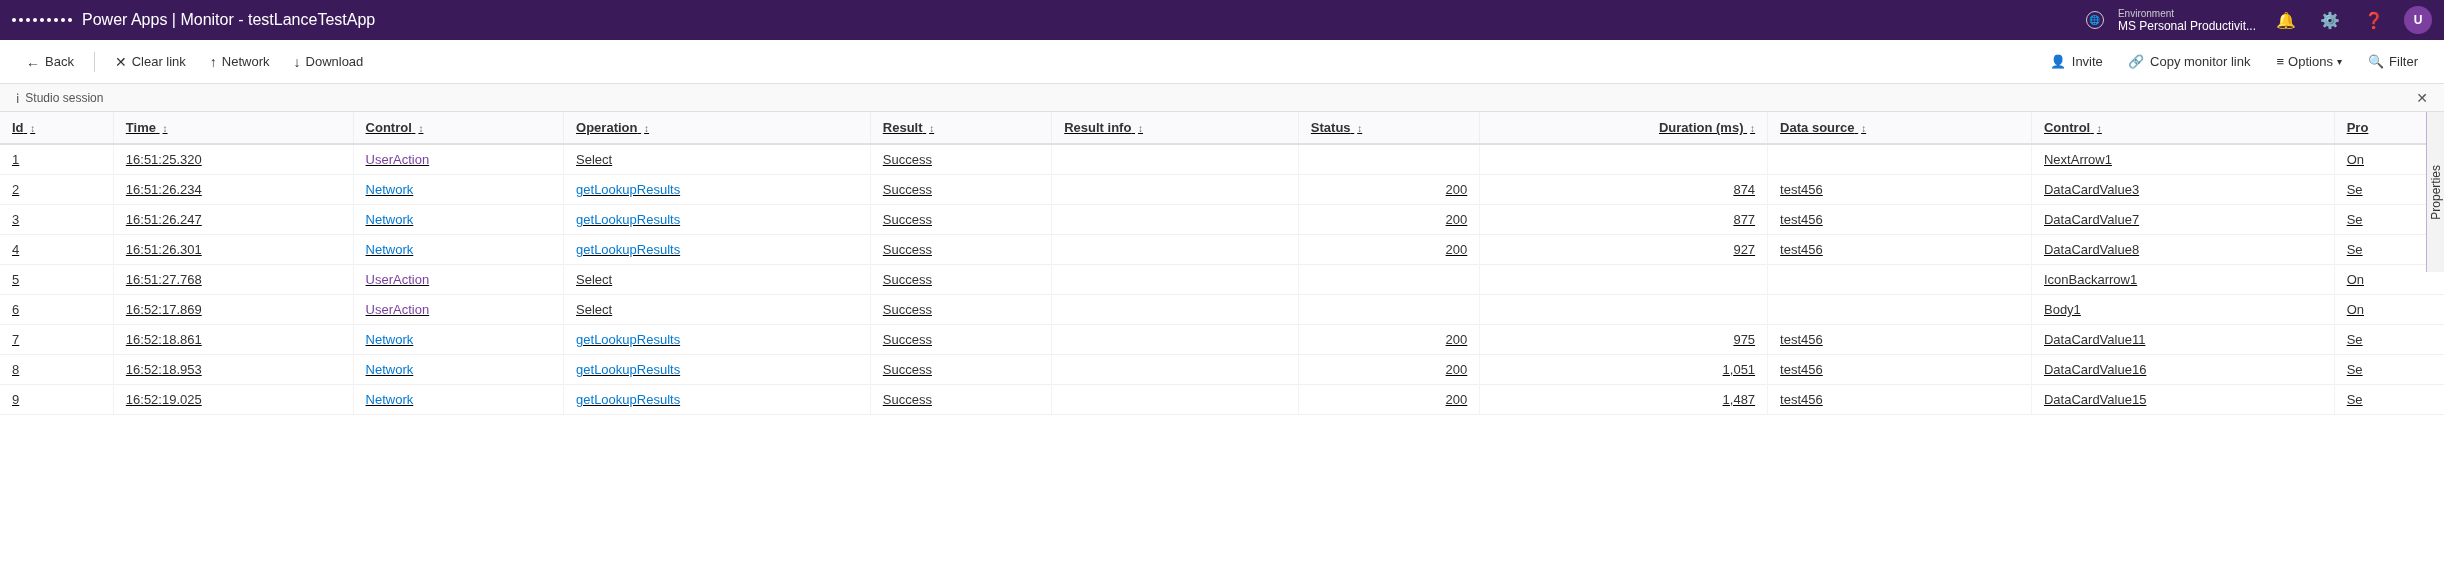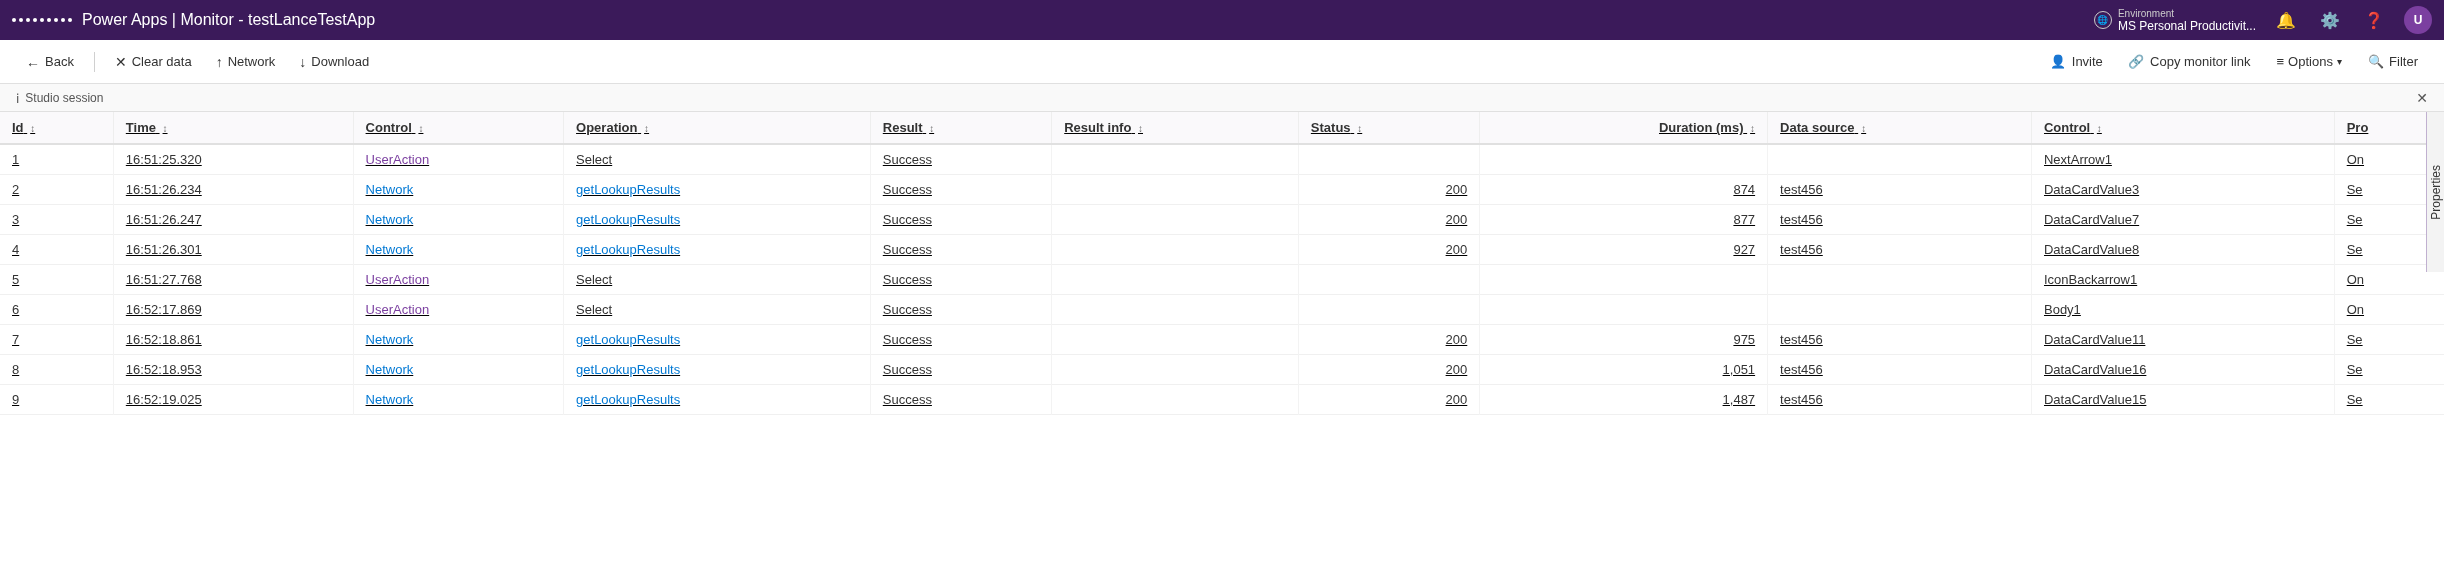--- a/index.html
+++ b/index.html
@@ -14,21 +14,21 @@
       align-items: center;
       padding: 0 12px;
       gap: 10px;
     }
     .top-nav-dots { display: flex; gap: 3px; cursor: pointer; }
     .top-nav-dots span { width: 4px; height: 4px; background: #fff; border-radius: 50%; display: block; }
     .top-nav-title { font-size: 16px; font-weight: 500; flex: 1; }
     .top-nav-right { display: flex; align-items: center; gap: 16px; }
     .env-block { display: flex; align-items: center; gap: 6px; font-size: 11px; color: #ddd; cursor: pointer; }
     .env-icon { width: 18px; height: 18px; border: 1px solid #ccc; border-radius: 50%; display: flex; align-items: center; justify-content: center; font-size: 9px; }
-    .env-text { display: flex; flex-direction: column; }
+    .env-text { display: flex; flex-direction: column; margin-left: 8px; }
     .env-text .env-label { font-size: 10px; color: #ccc; }
     .env-text .env-name { font-size: 12px; color: #fff; }
     .nav-icon-btn { background: none; border: none; color: #fff; cursor: pointer; font-size: 16px; display: flex; align-items: center; justify-content: center; width: 28px; height: 28px; border-radius: 4px; }
     .avatar { width: 28px; height: 28px; border-radius: 50%; background: #7b3fa0; display: flex; align-items: center; justify-content: center; font-size: 12px; color: #fff; font-weight: 600; cursor: pointer; }
 
     
     .toolbar {
       background: #fff;
       border-bottom: 1px solid #e0e0e0;
       height: 44px;
@@ -185,21 +185,21 @@
 <div class="toolbar">
   <button class="toolbar-btn">
     <span class="icon">←</span>
     <span>Back</span>
   </button>
 
   <div class="toolbar-sep"></div>
 
   <button class="toolbar-btn">
     <span class="icon">✕</span>
-    <span>Clear data</span>
+    <span>Clear link</span>
   </button>
 
   <button class="toolbar-btn">
     <span class="icon">↑</span>
     <span>Network</span>
   </button>
 
   <button class="toolbar-btn">
     <span class="icon">↓</span>
     <span>Download</span>

